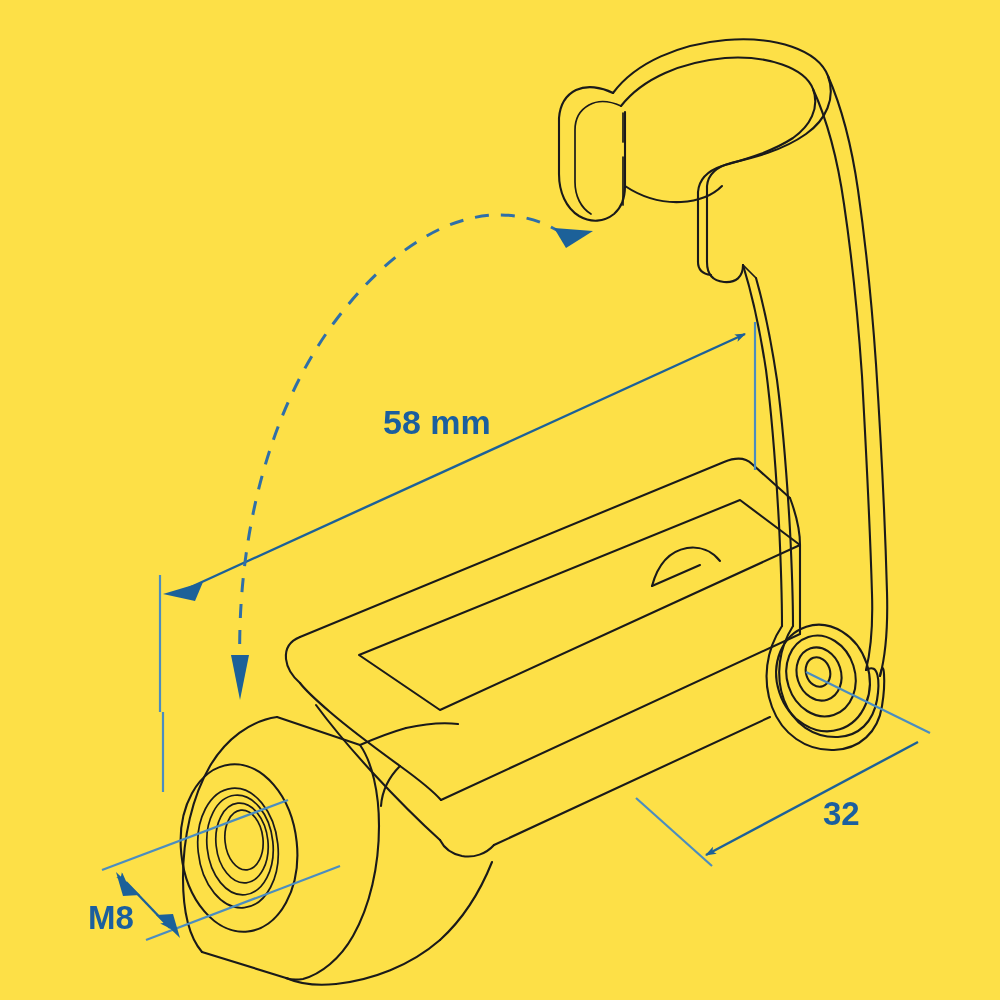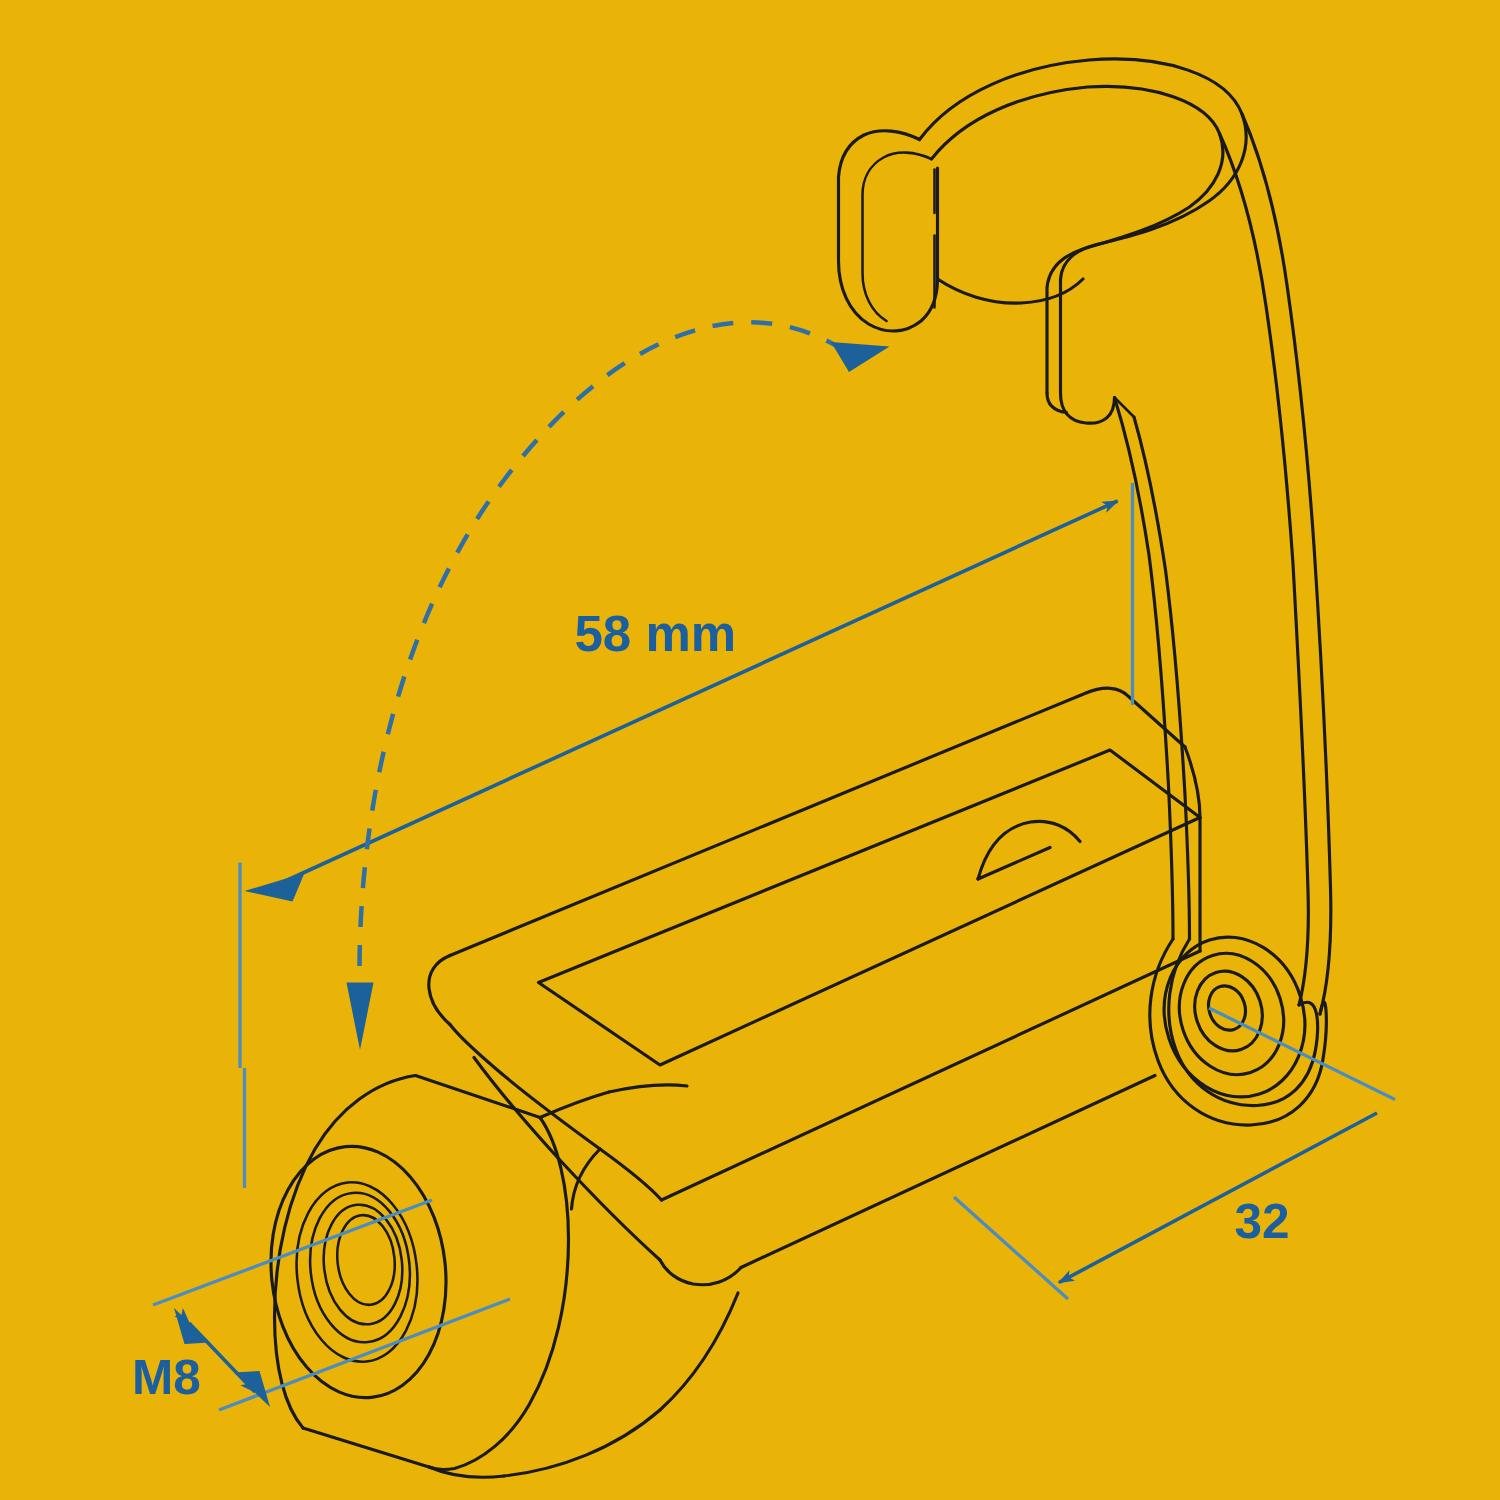--- a/index.html
+++ b/index.html
@@ -12,21 +12,21 @@
     width: 1000px;
     height: 1000px;
     font-family: "Liberation Sans", sans-serif;
     overflow: hidden;
     position: relative;
   }
   #drawing-root {
     position: relative;
     width: 1000px;
     height: 1000px;
-    background: #eab308;
+    background: #fde047;
   }
   svg.canvas {
     position: absolute;
     top: 0;
     left: 0;
     width: 1000px;
     height: 1000px;
     display: block;
   }
   .part-line {

